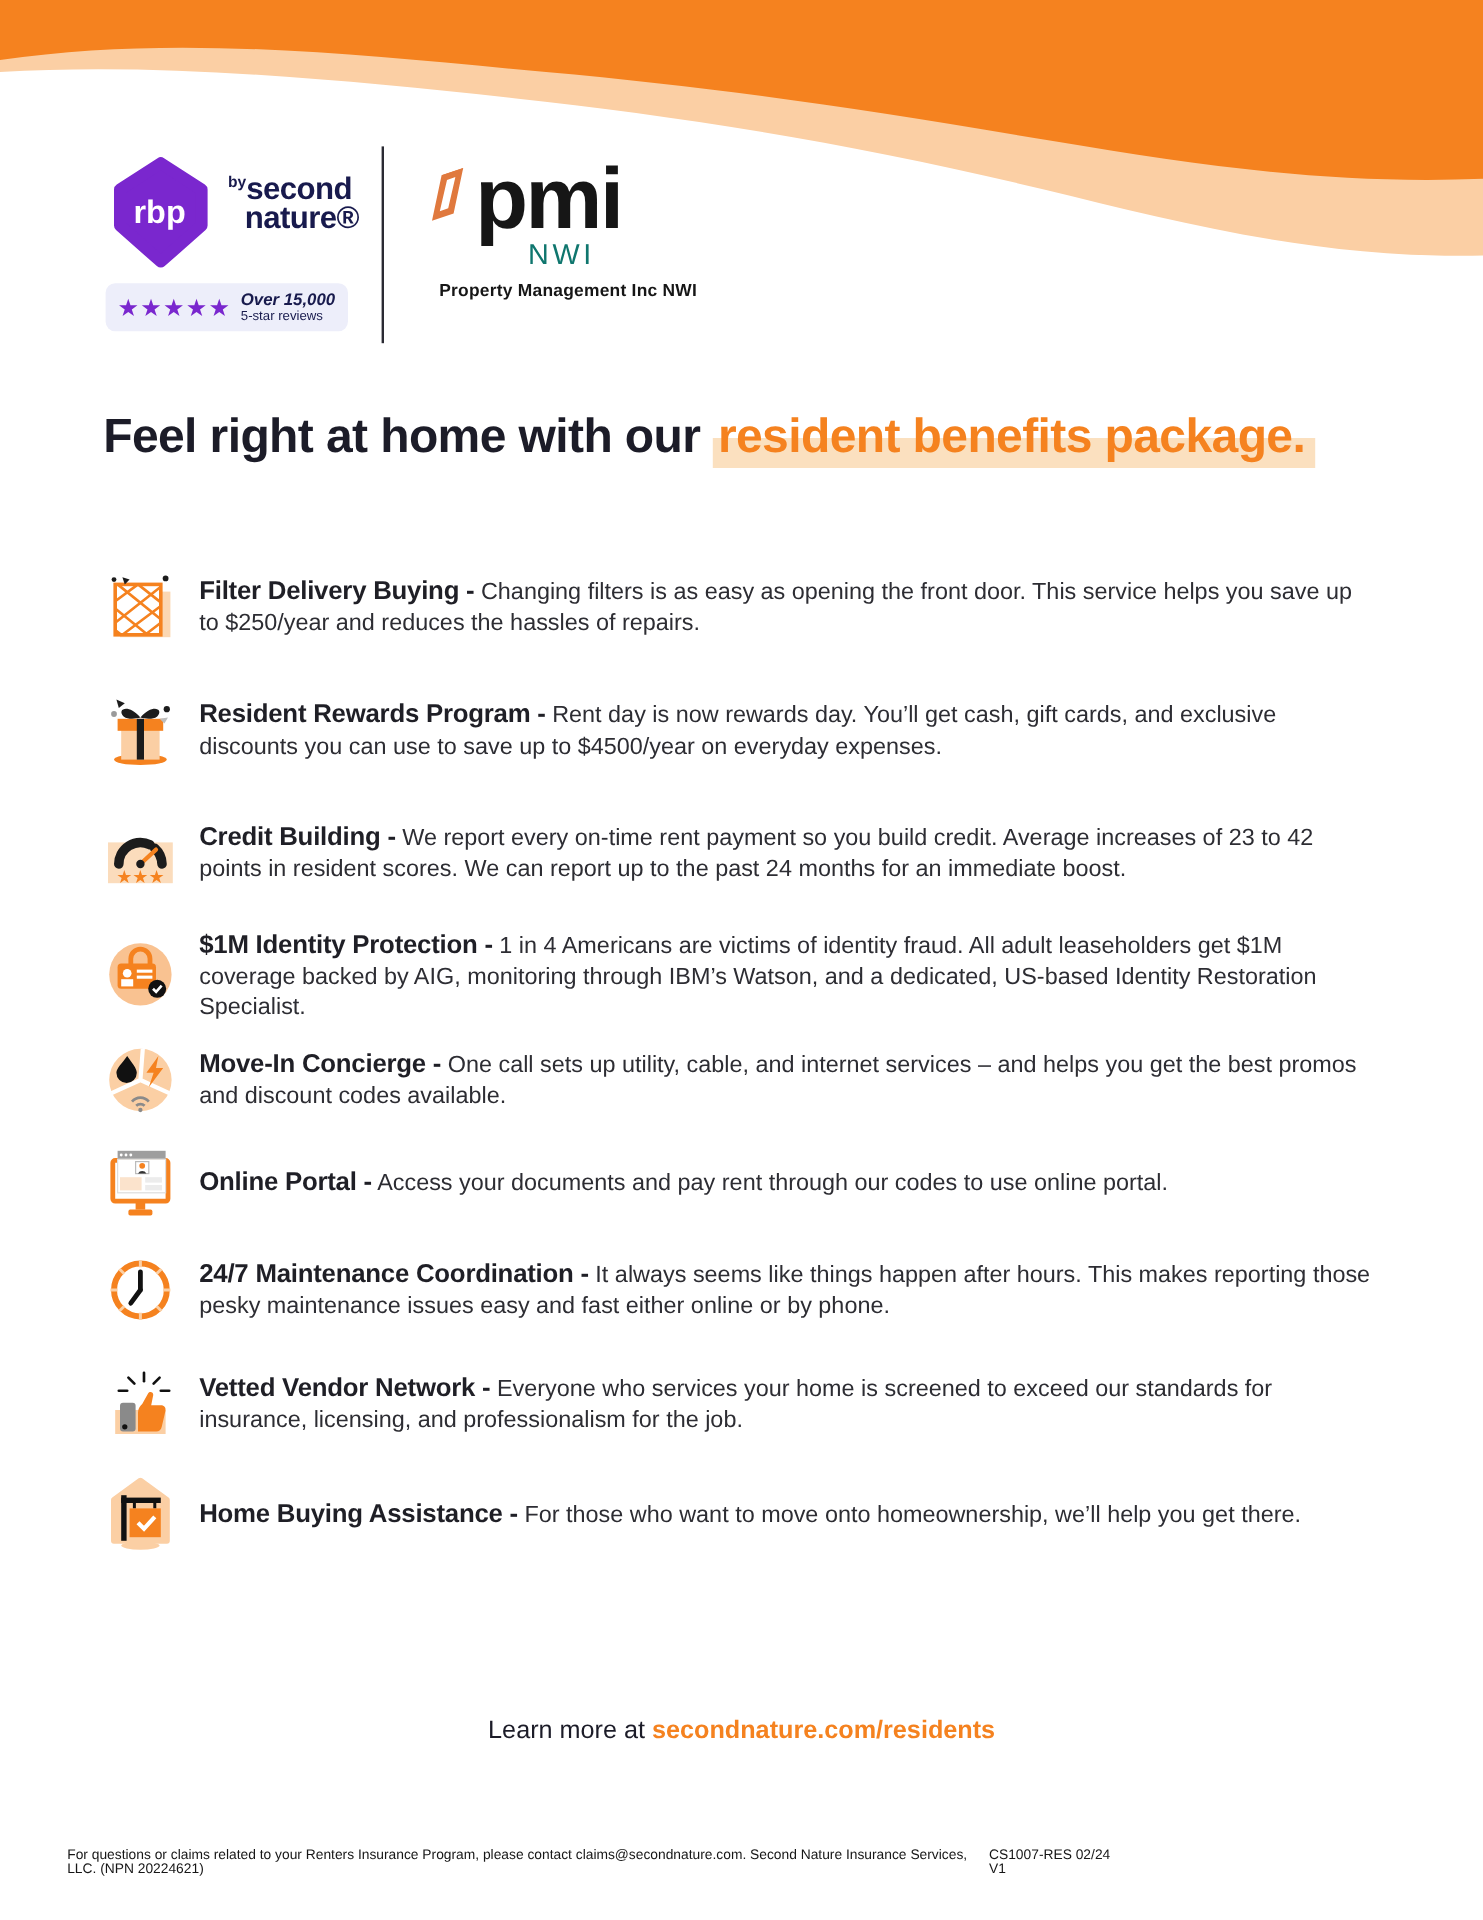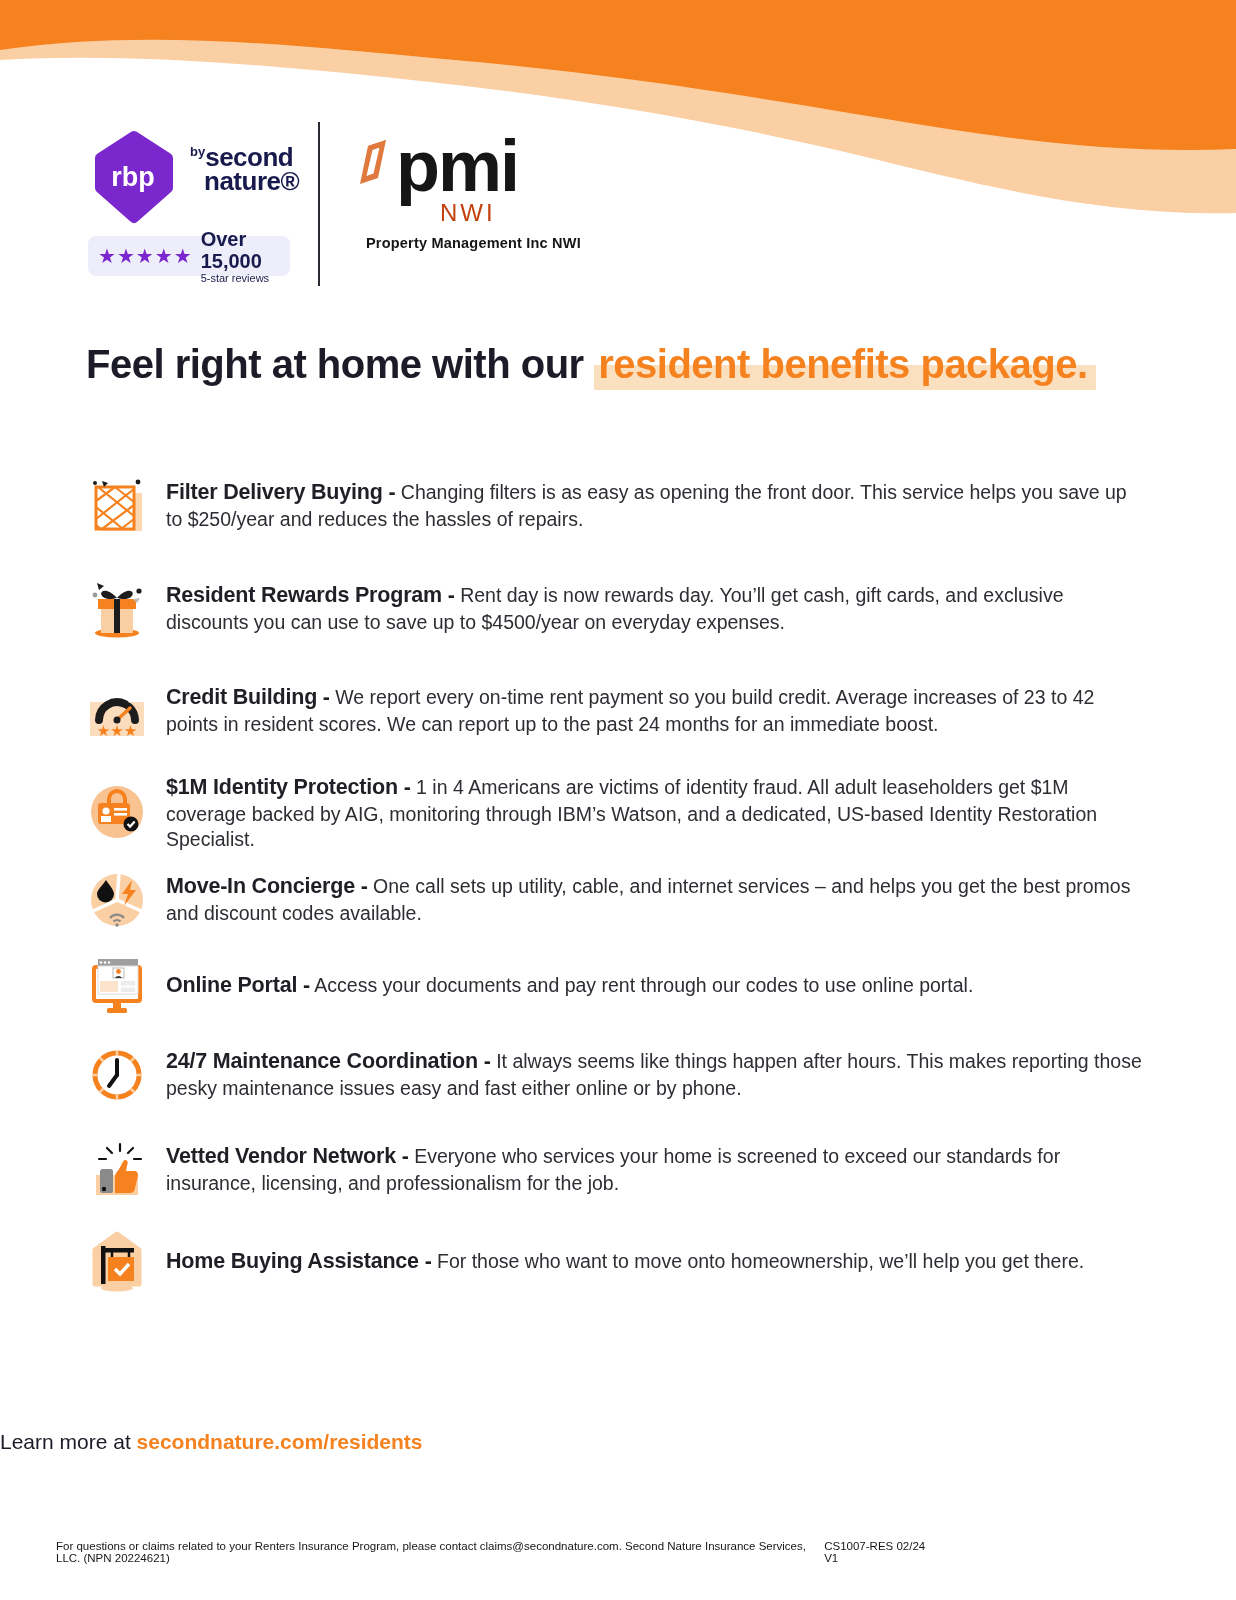--- a/index.html
+++ b/index.html
@@ -17,42 +17,42 @@
   .sn-wordmark { position:absolute; top:28px; left:102px; color:#181a4d; line-height:0.92; }
   .sn-by { font-size:13px; font-weight:700; vertical-align:top; }
   .sn-word { font-size:26px; font-weight:700; letter-spacing:-0.5px; display:block; }
   .sn-word2 { margin-left:14px; }
   .reviews-badge {
     position:absolute; top:118px; left:0; width:202px; height:40px;
     background:#edeefa; border-radius:8px; display:flex; align-items:center; padding:0 10px;
   }
   .stars { color:#7a27ce; font-size:20px; letter-spacing:1px; margin-right:8px; white-space:nowrap; }
   .reviews-text { color:#181a4d; line-height:1.1; }
-  .reviews-line1 { font-size:20px; font-weight:700; }
+  .reviews-line1 { font-size:14px; font-weight:700;font-style:italic; }
   .reviews-line2 { font-size:11px; }
   .logo-divider { position:absolute; top:4px; left:230px; width:2px; height:164px; background:#2a2a33; }
   .pmi-block { position:absolute; top:18px; left:264px; width:300px; }
   .pmi-top { display:flex; align-items:flex-start; }
   .pmi-word { font-size:72px; font-weight:700; color:#161616; letter-spacing:-2px; line-height:0.85; margin-left:4px; }
-  .pmi-region { font-size:24px; font-weight:400; color:#c2410c; letter-spacing:3px; margin:2px 0 0 88px; }
+  .pmi-region { font-size:24px; font-weight:400; color:#0f766e; letter-spacing:3px; margin:2px 0 0 88px; }
   .pmi-company { font-size:14.5px; font-weight:700; color:#161616; margin-top:8px; letter-spacing:0.2px;margin-left:14px; }
   
   .heading { position:absolute; top:342px; left:86px; width:1070px; font-size:40px; font-weight:700; color:#1c1c28; letter-spacing:-0.5px; }
   .heading .hl {
     color:#f5821f;
     background:linear-gradient(to bottom, rgba(0,0,0,0) 48%, #fbe0bf 48%);
     padding:0 8px 4px 4px;
   }
   
   .benefit { position:absolute; left:86px; width:1056px; display:flex; align-items:center; min-height:66px; }
   .benefit .icon { width:62px; min-width:62px; height:66px; display:flex; align-items:center; justify-content:center; }
   .benefit .text { margin-left:18px; width:976px; font-size:19.5px; color:#2d2d33; line-height:1.3; }
   .benefit .text b { font-size:21.5px; color:#1f1f26; letter-spacing:-0.2px; }
   
-  .learn-more { position:absolute; top:1430px; left:0; width:1236px; font-size:21px; color:#1c1c28; }
+  .learn-more { position:absolute; top:1430px; left:0; width:1236px; text-align:center; font-size:21px; color:#1c1c28; }
   .learn-more a { color:#f5821f; font-weight:700; text-decoration:none; }
   
   .footer { position:absolute; top:1540px; left:0; width:985px; padding:0 56px; display:flex; justify-content:space-between; font-size:11.5px; color:#161616; }
   svg { display:block; }
 </style>
 </head>
 <body>
 
 <div class="page">
 

